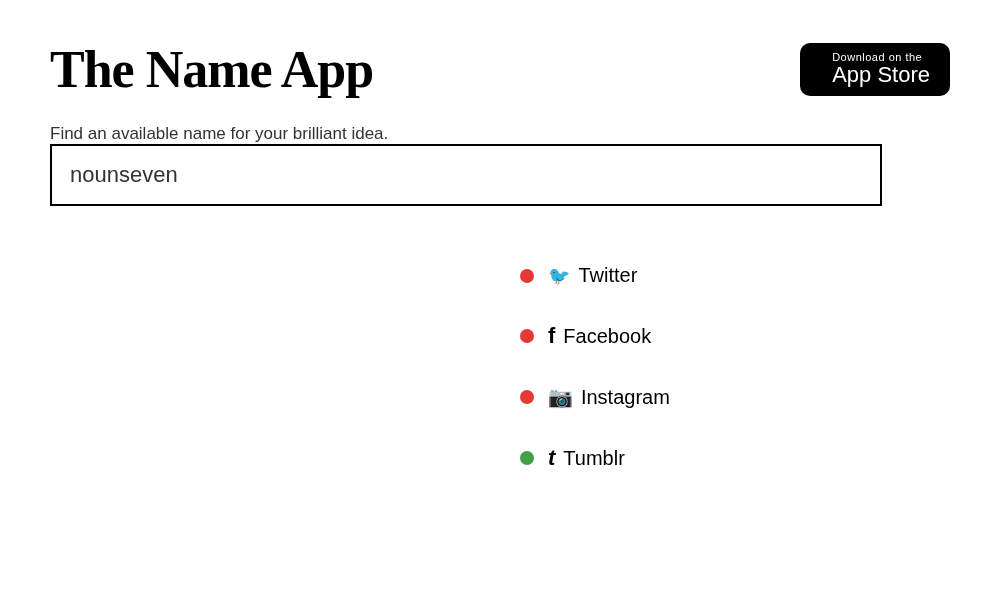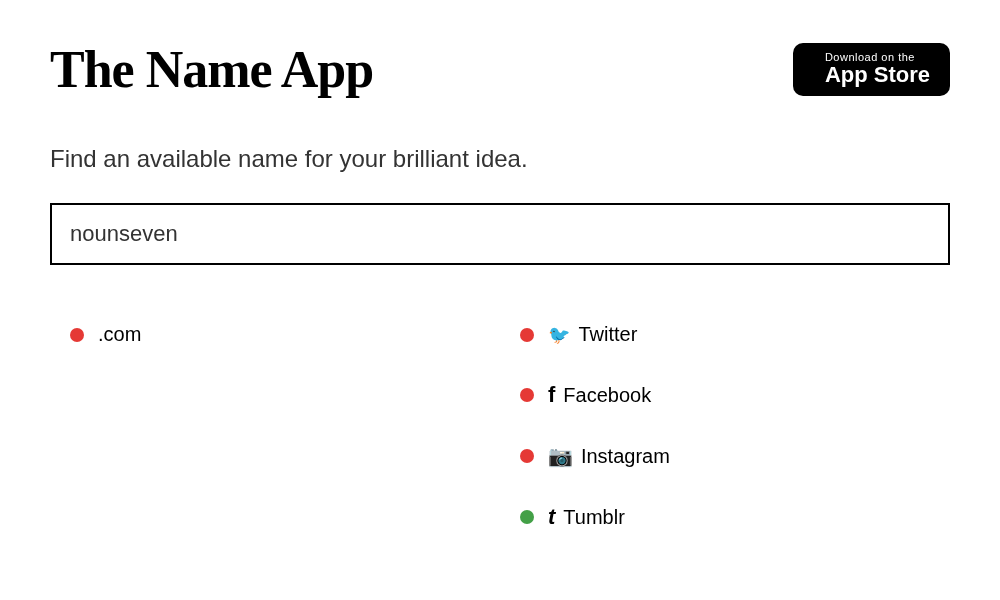--- a/index.html
+++ b/index.html
@@ -14,21 +14,21 @@
       color: #000;
       width: 1000px;
       min-height: 600px;
       padding: 40px 50px;
     }
 
     .header {
       display: flex;
       justify-content: space-between;
       align-items: center;
-      margin-bottom: 46px;
+      margin-bottom: 25px;
     }
 
     .app-title {
       font-size: 52px;
       font-weight: 900;
       font-family: Georgia, serif;
       letter-spacing: -1px;
     }
 
     .app-store-btn {
@@ -59,39 +59,38 @@
       font-family: Arial, sans-serif;
       font-size: 11px;
       font-weight: 400;
       letter-spacing: 0.5px;
       color: #fff;
     }
 
     .store-name {
       font-family: Arial, sans-serif;
       font-size: 22px;
-      font-weight: 700;
+      font-weight: 400;
       color: #fff;
       line-height: 1.1;
     }
 
     .tagline {
       font-family: Arial, sans-serif;
-      font-size: 24px;
+      font-size: 17px;
       color: #333;
-      margin-bottom: 30px;
       font-weight: 400;
     }
 
     .search-container {
       margin-bottom: 40px;
     }
 
     .search-input {
-      width: 900px;
+      width: 832px;
       padding: 16px 18px;
       font-size: 22px;
       font-family: Arial, sans-serif;
       border: 2.5px solid #000;
       outline: none;
       color: #333;
     }
 
     .results-grid {
       display: grid;
@@ -153,24 +152,20 @@
 
 <p class="tagline">Find an available name for your brilliant idea.</p>
 
 <div class="search-container">
   <input type="text" class="search-input" value="nounseven" style="">
 </div>
 
 <div class="results-grid">
 
   <div>
-    <div class="result-item">
-      <span class="dot dot-red"></span>
-      <span class="result-label">.com</span>
-    </div>
   </div>
 
   <div>
     <div class="result-item">
       <span class="dot dot-red"></span>
       <span class="result-label">
         <span class="social-icon" style="font-size:18px;">🐦</span>
         Twitter
       </span>
     </div>

